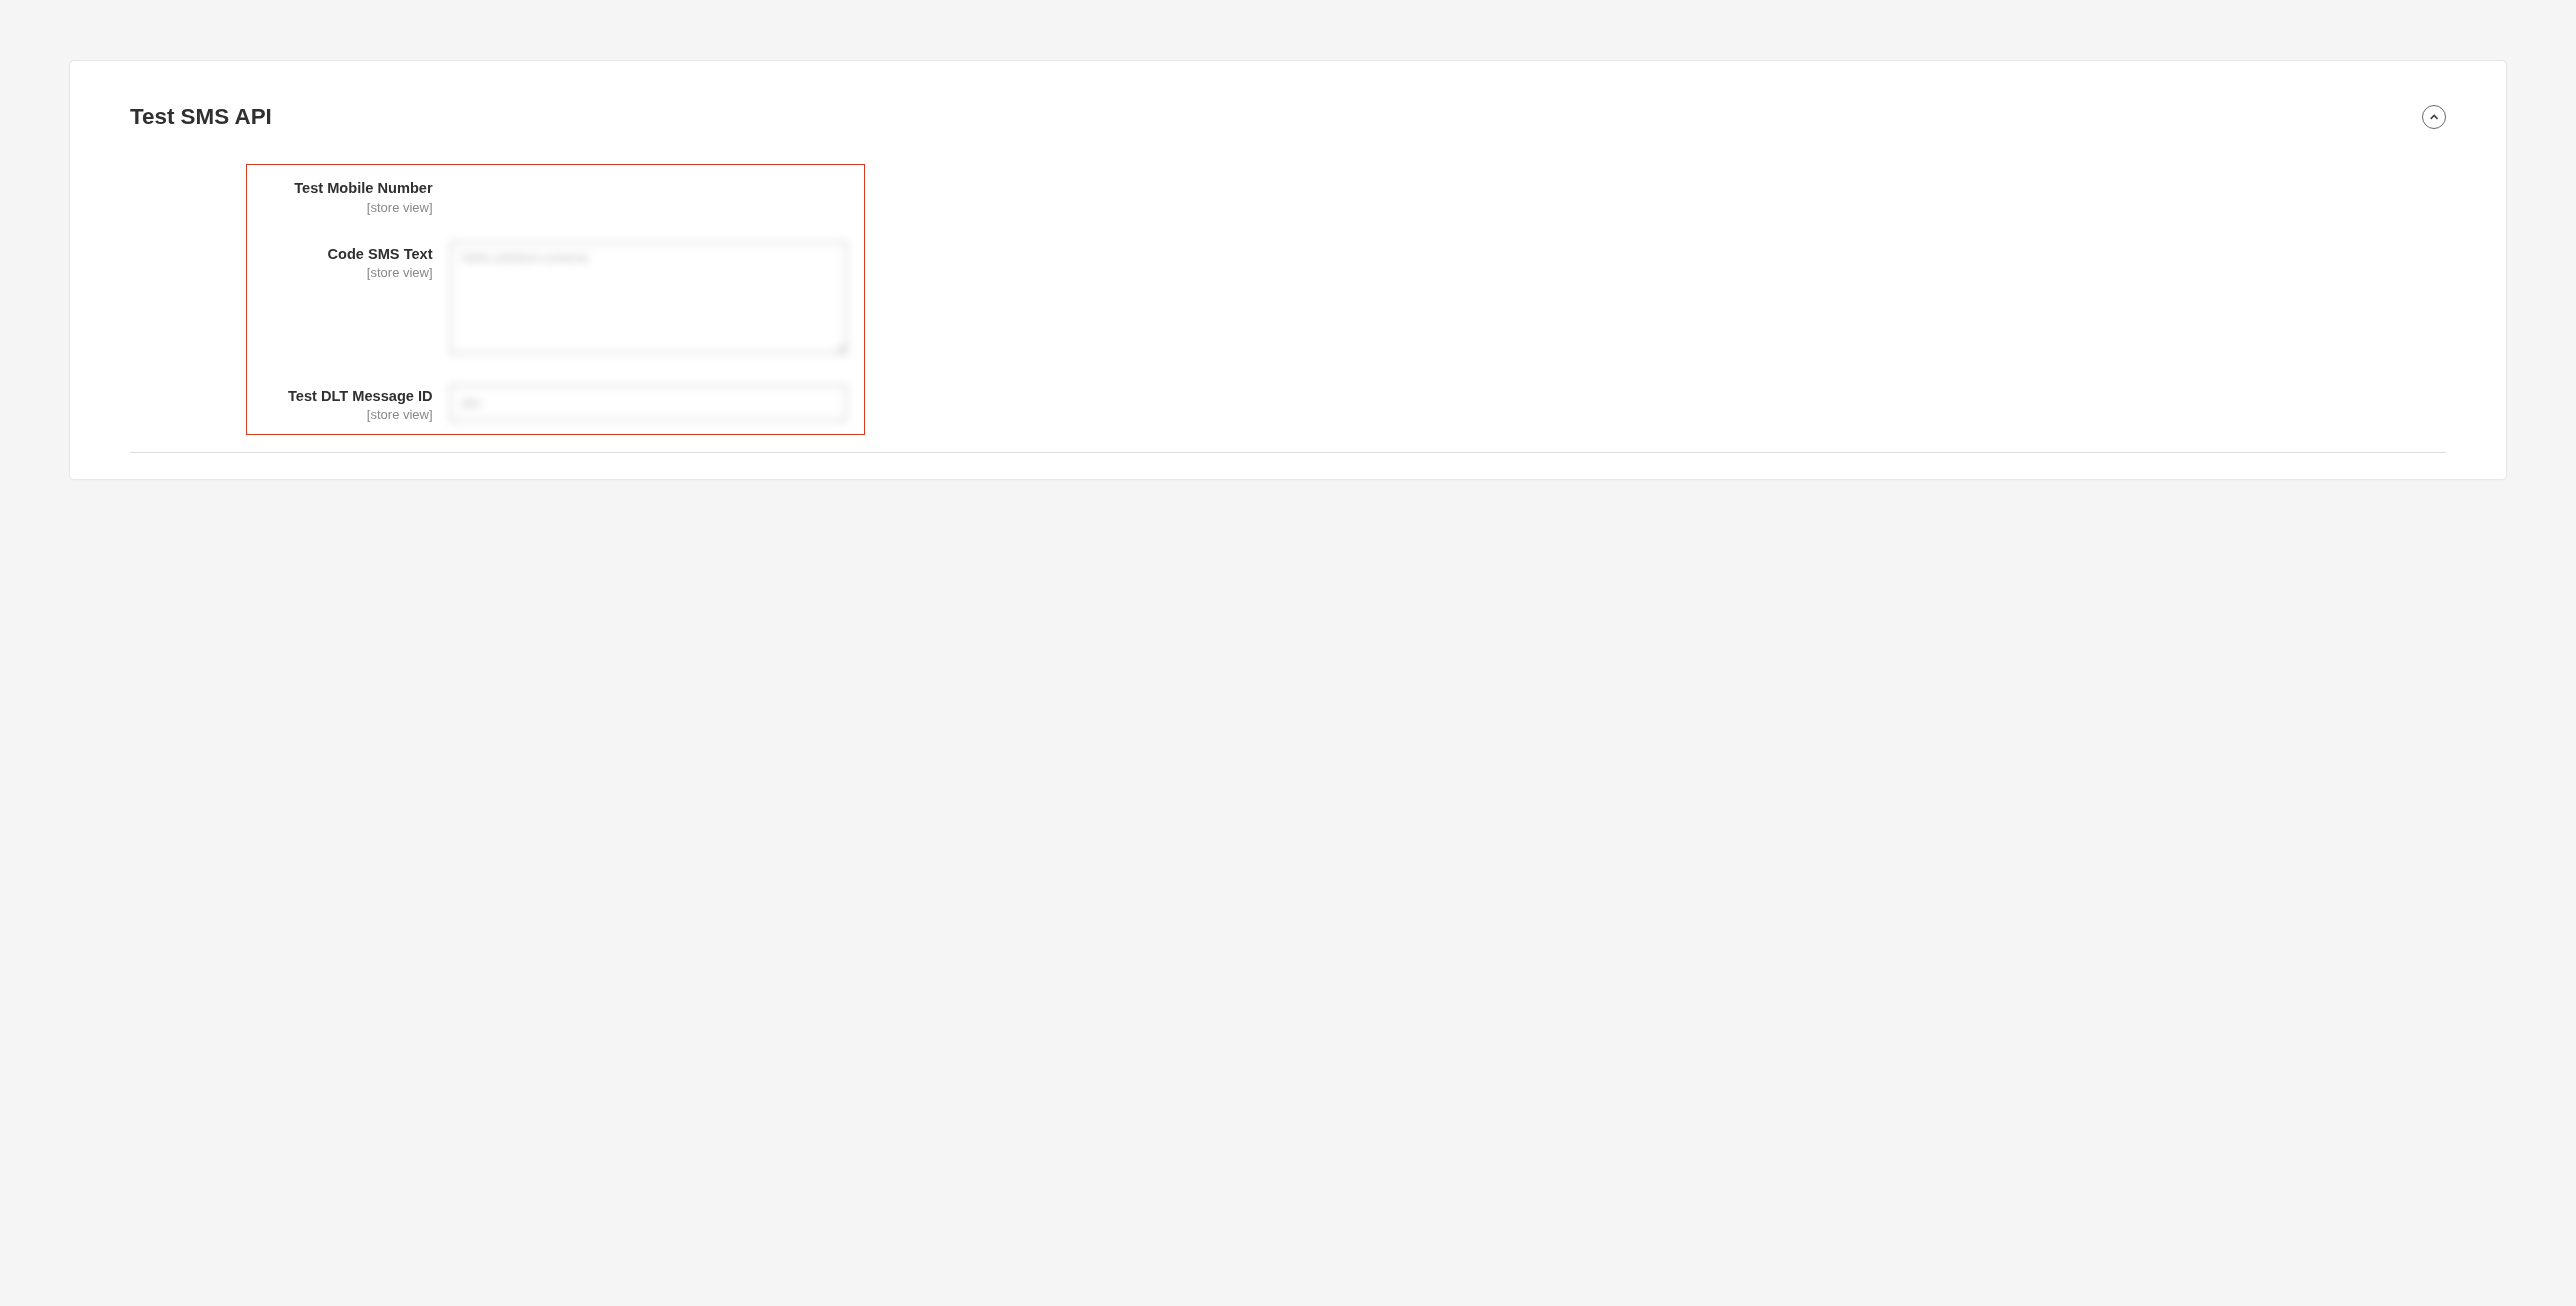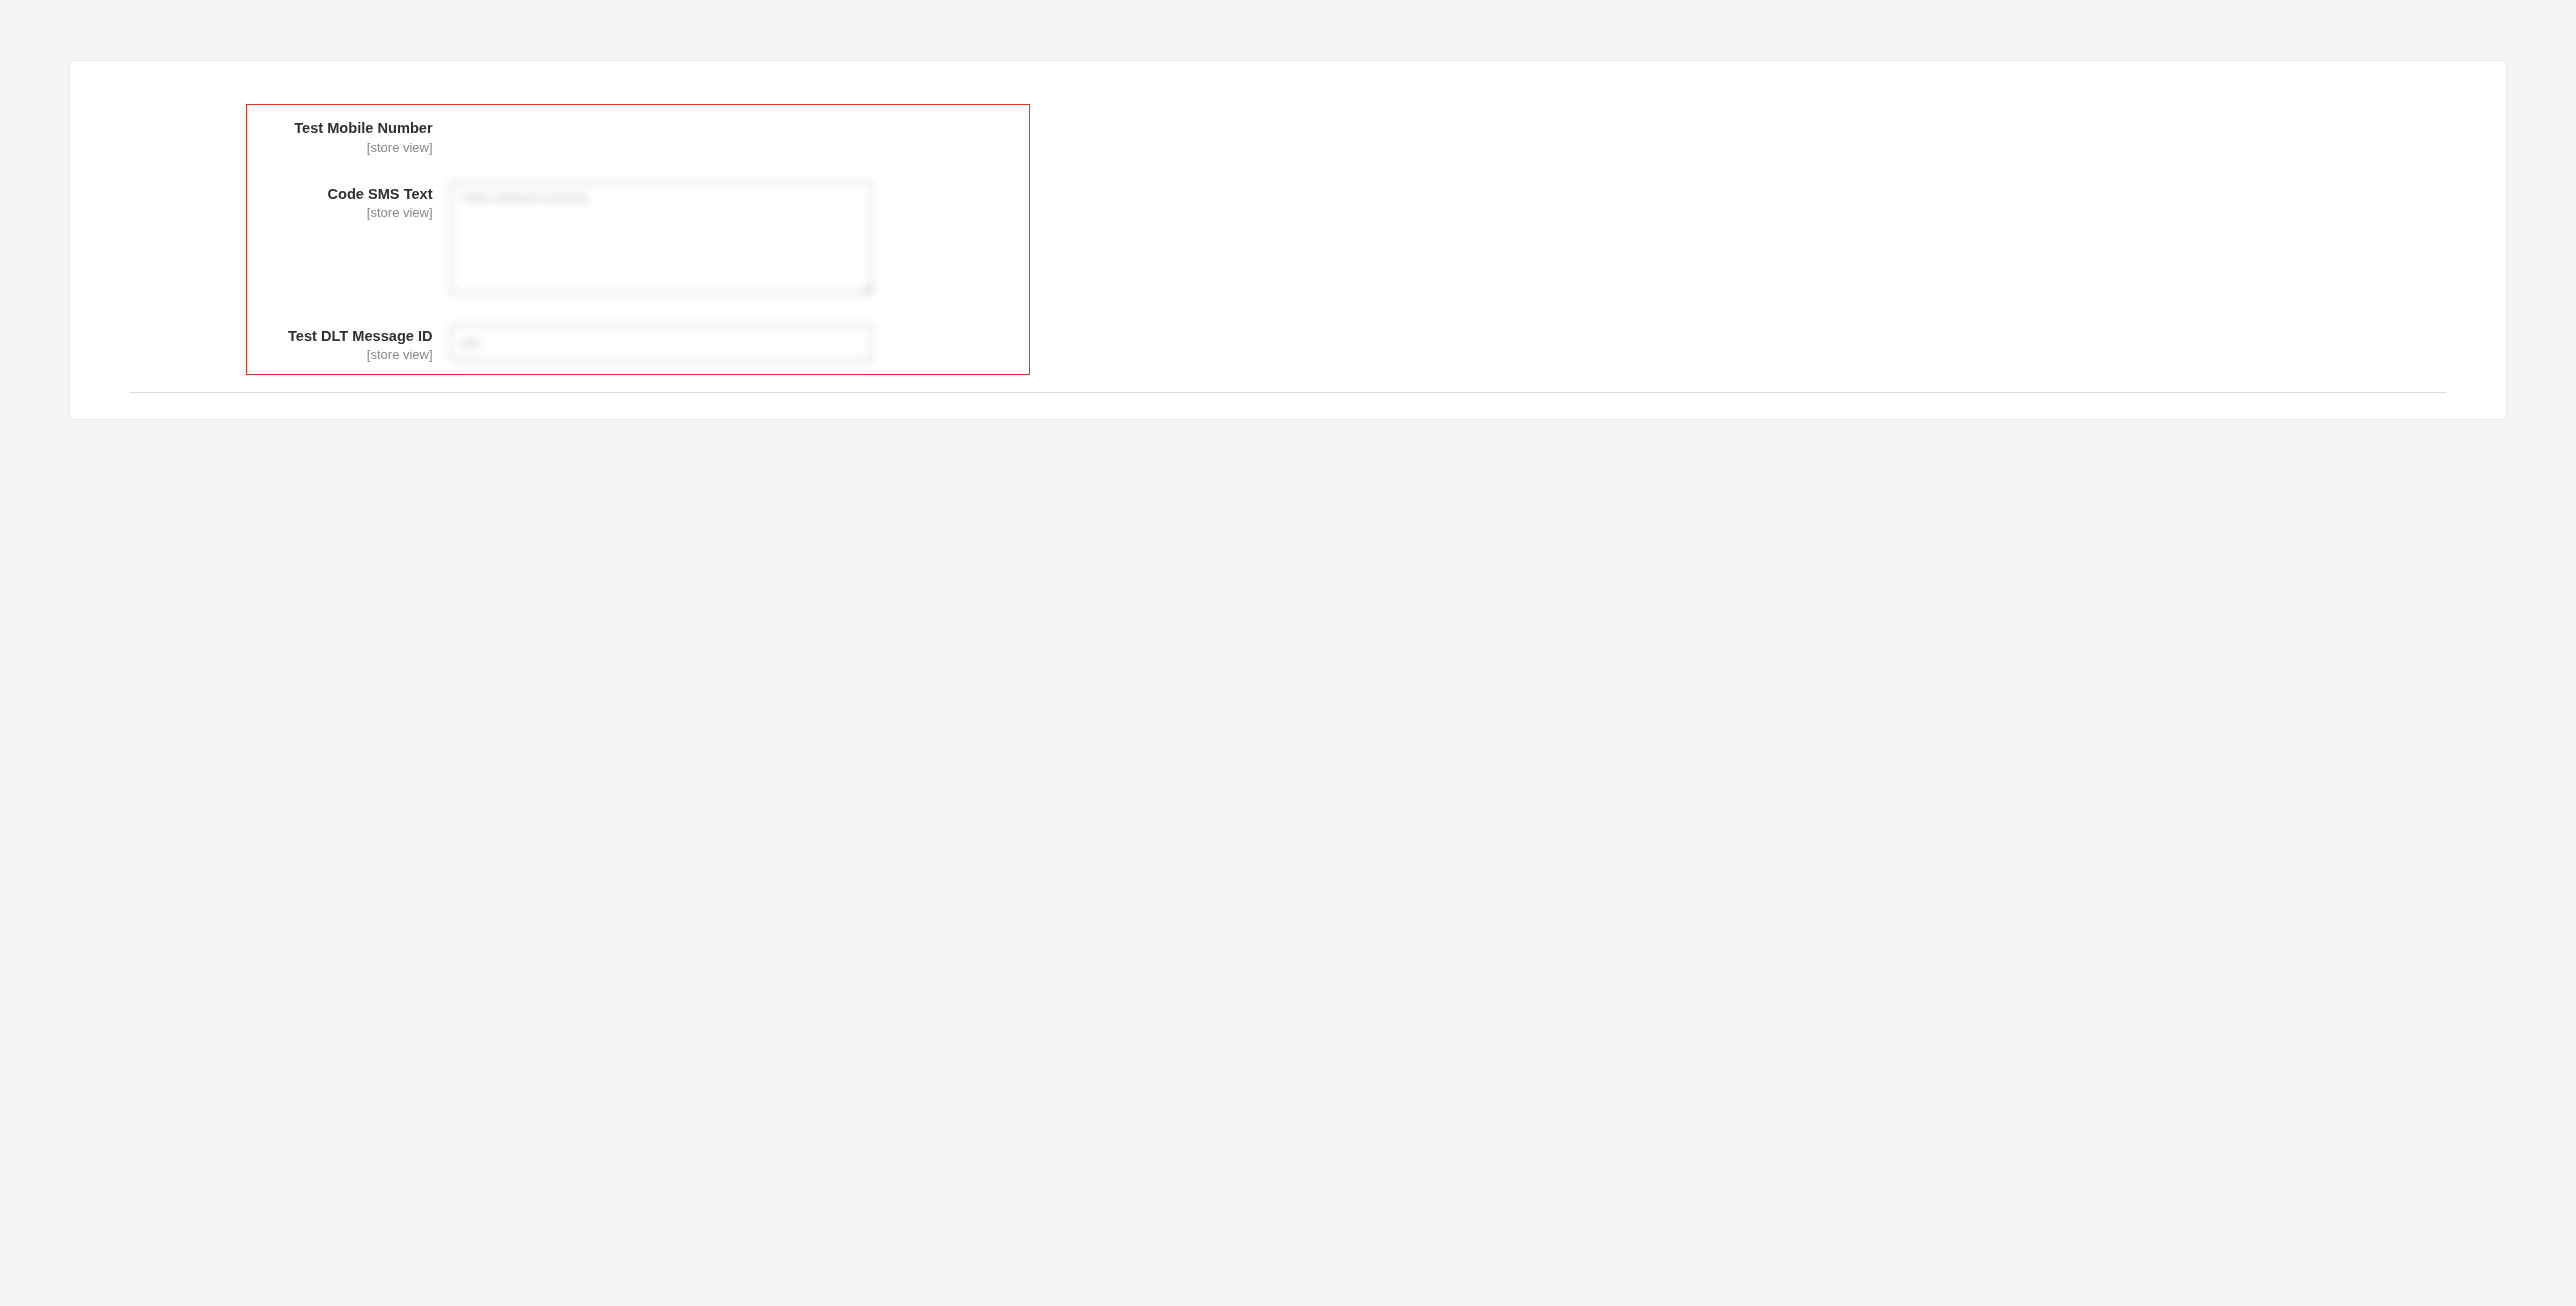--- a/index.html
+++ b/index.html
@@ -45,21 +45,21 @@
   .collapse-btn svg {
     width: 10.3px;
     height: 10.3px;
     stroke: #444;
     stroke-width: 2;
     fill: none;
   }
   .highlight-box {
     border: 0.9px solid #d63a1e;
     margin-left: 116px;
-    width: 784px;
+    width: 619px;
     padding: 12px 17px 12px 8.6px;
     margin-bottom: 17px;
   }
   .form-row {
     display: flex;
     align-items: flex-start;
     margin-bottom: 27.6px;
   }
   .form-row:last-of-type {
     margin-bottom: 0;
@@ -135,20 +135,28 @@
     border: none;
     border-top: 0.9px solid #ddd;
     margin: 0 0 0 0;
   }
 </style>
 </head>
 <body>
 
 <div class="card">
 
+  <div class="section-header">
+    <h2 class="section-title">Test SMS API</h2>
+    <button class="collapse-btn">
+      <svg viewBox="0 0 12 12">
+        <polyline points="2,8 6,4 10,8"></polyline>
+      </svg>
+    </button>
+  </div>
 
   <div class="highlight-box">
 
     <div class="form-row">
       <div class="label-col">
         <span class="field-label">Test Mobile Number</span>
         <span class="scope-label">[store view]</span>
       </div>
     </div>
 

